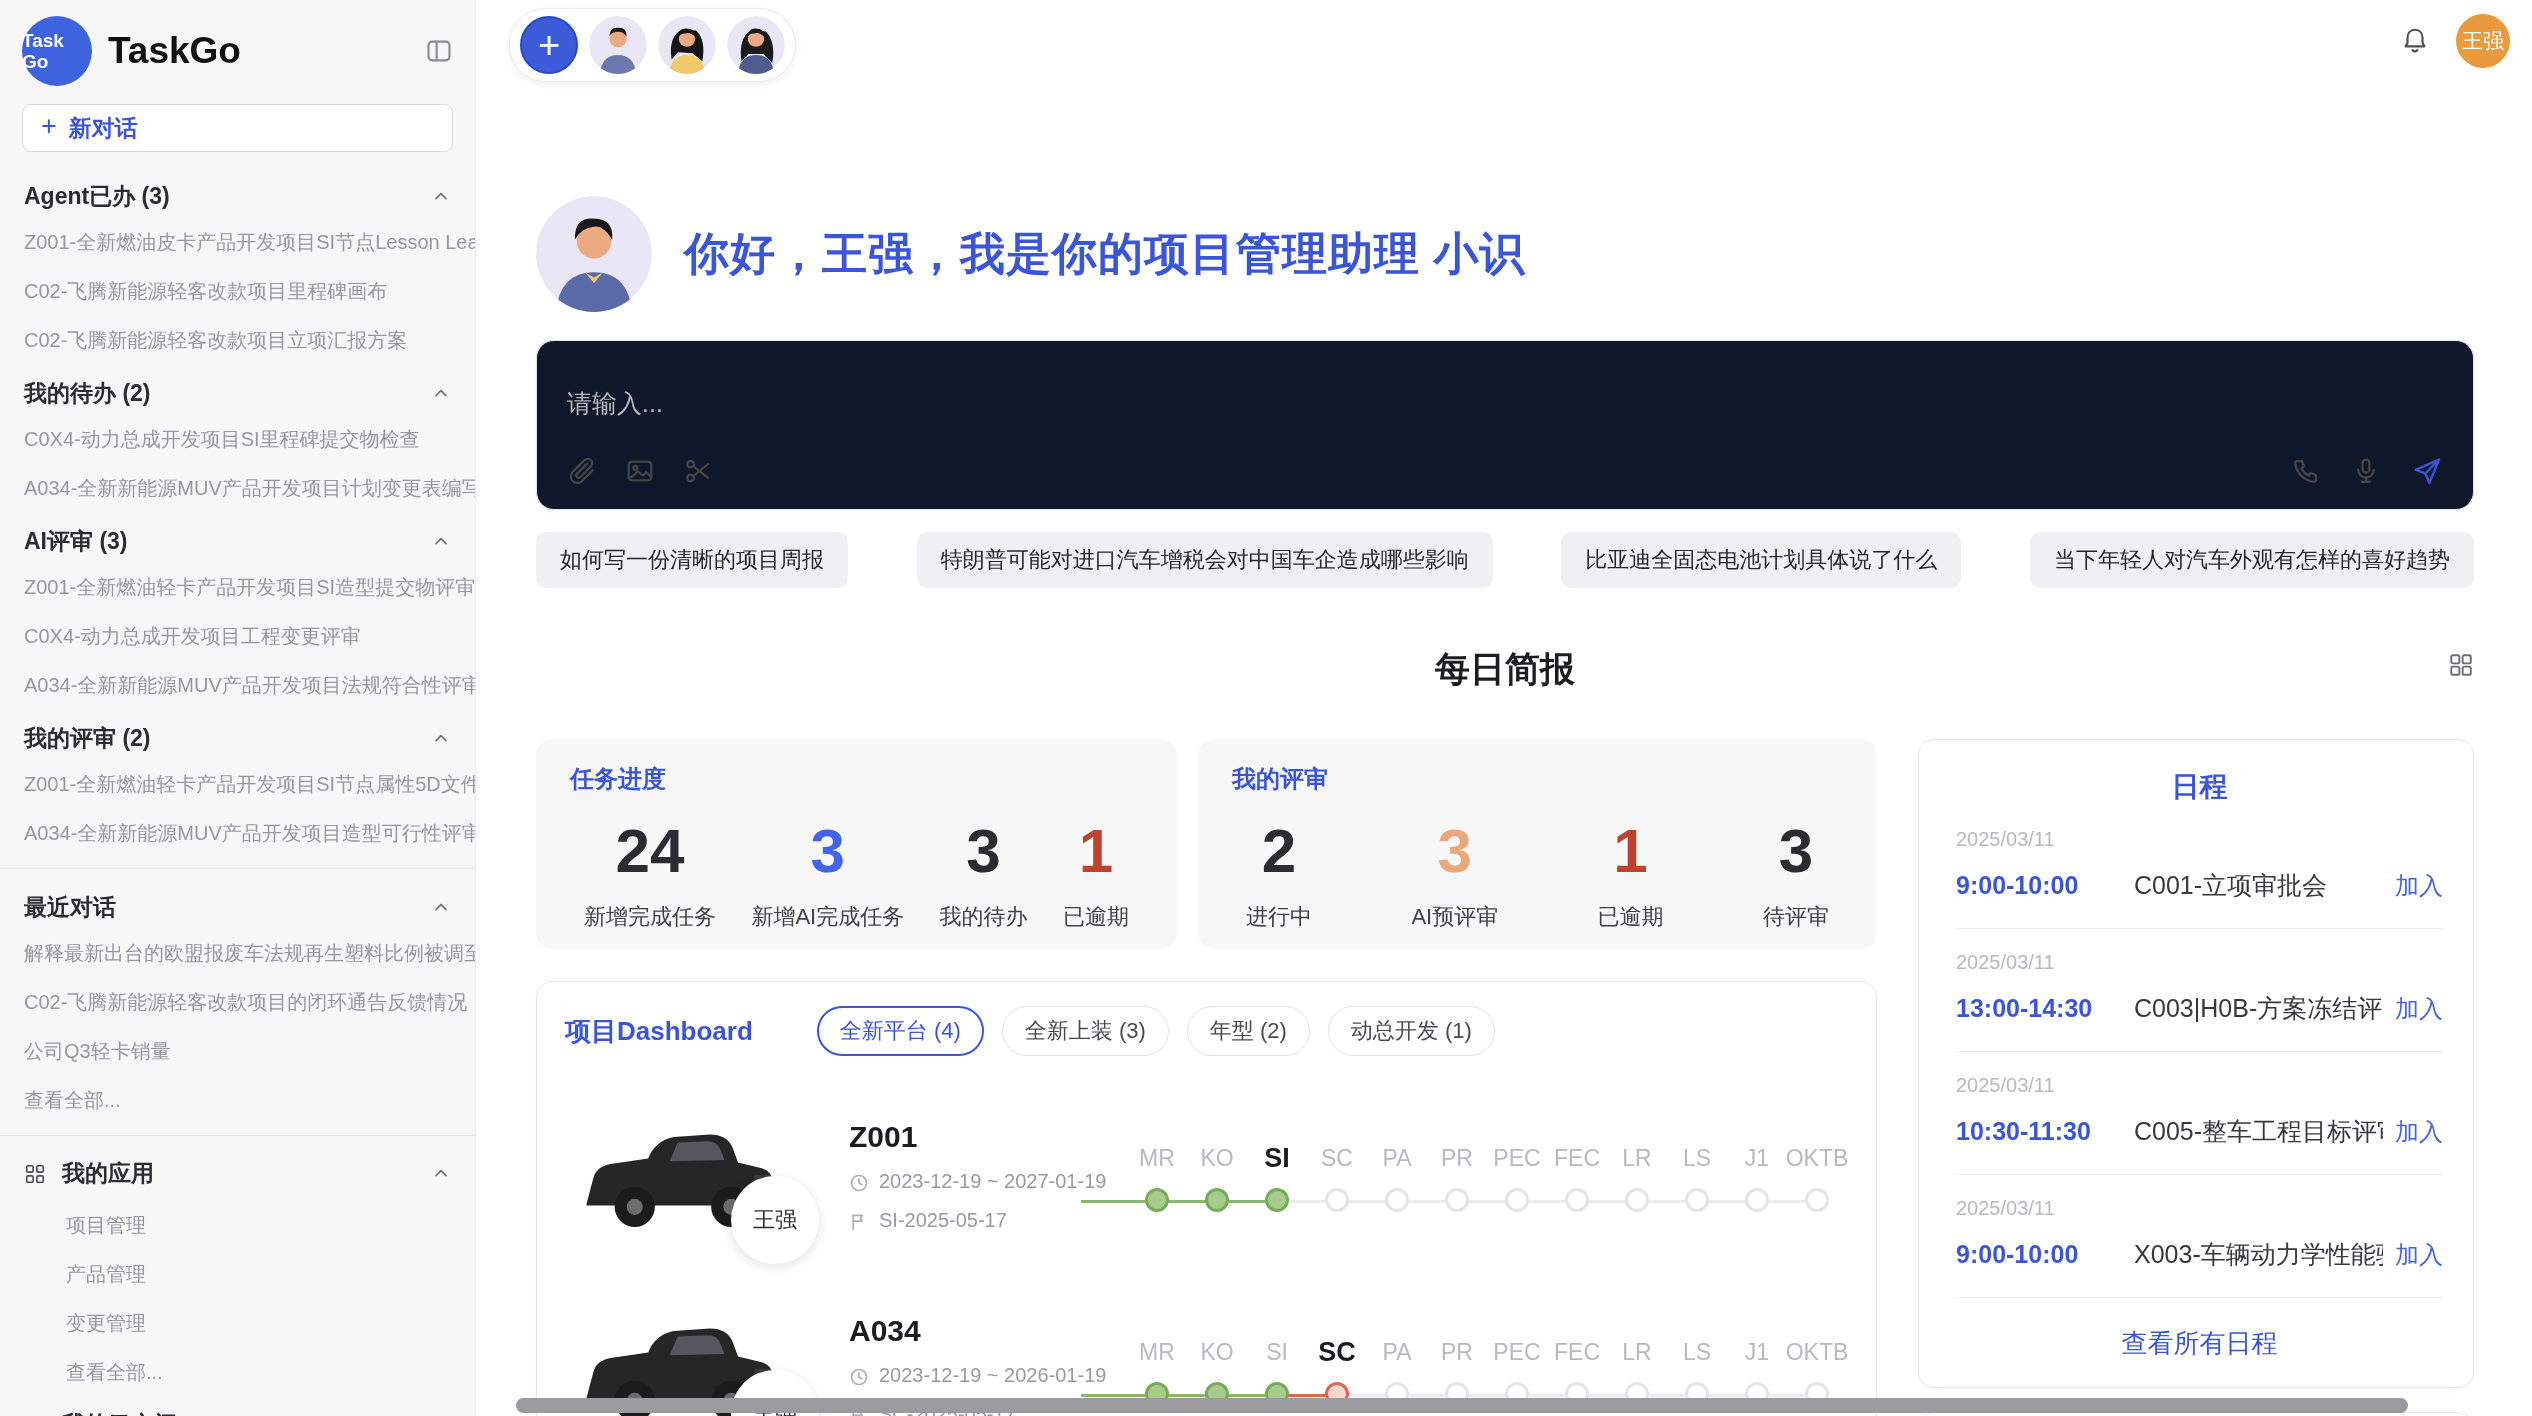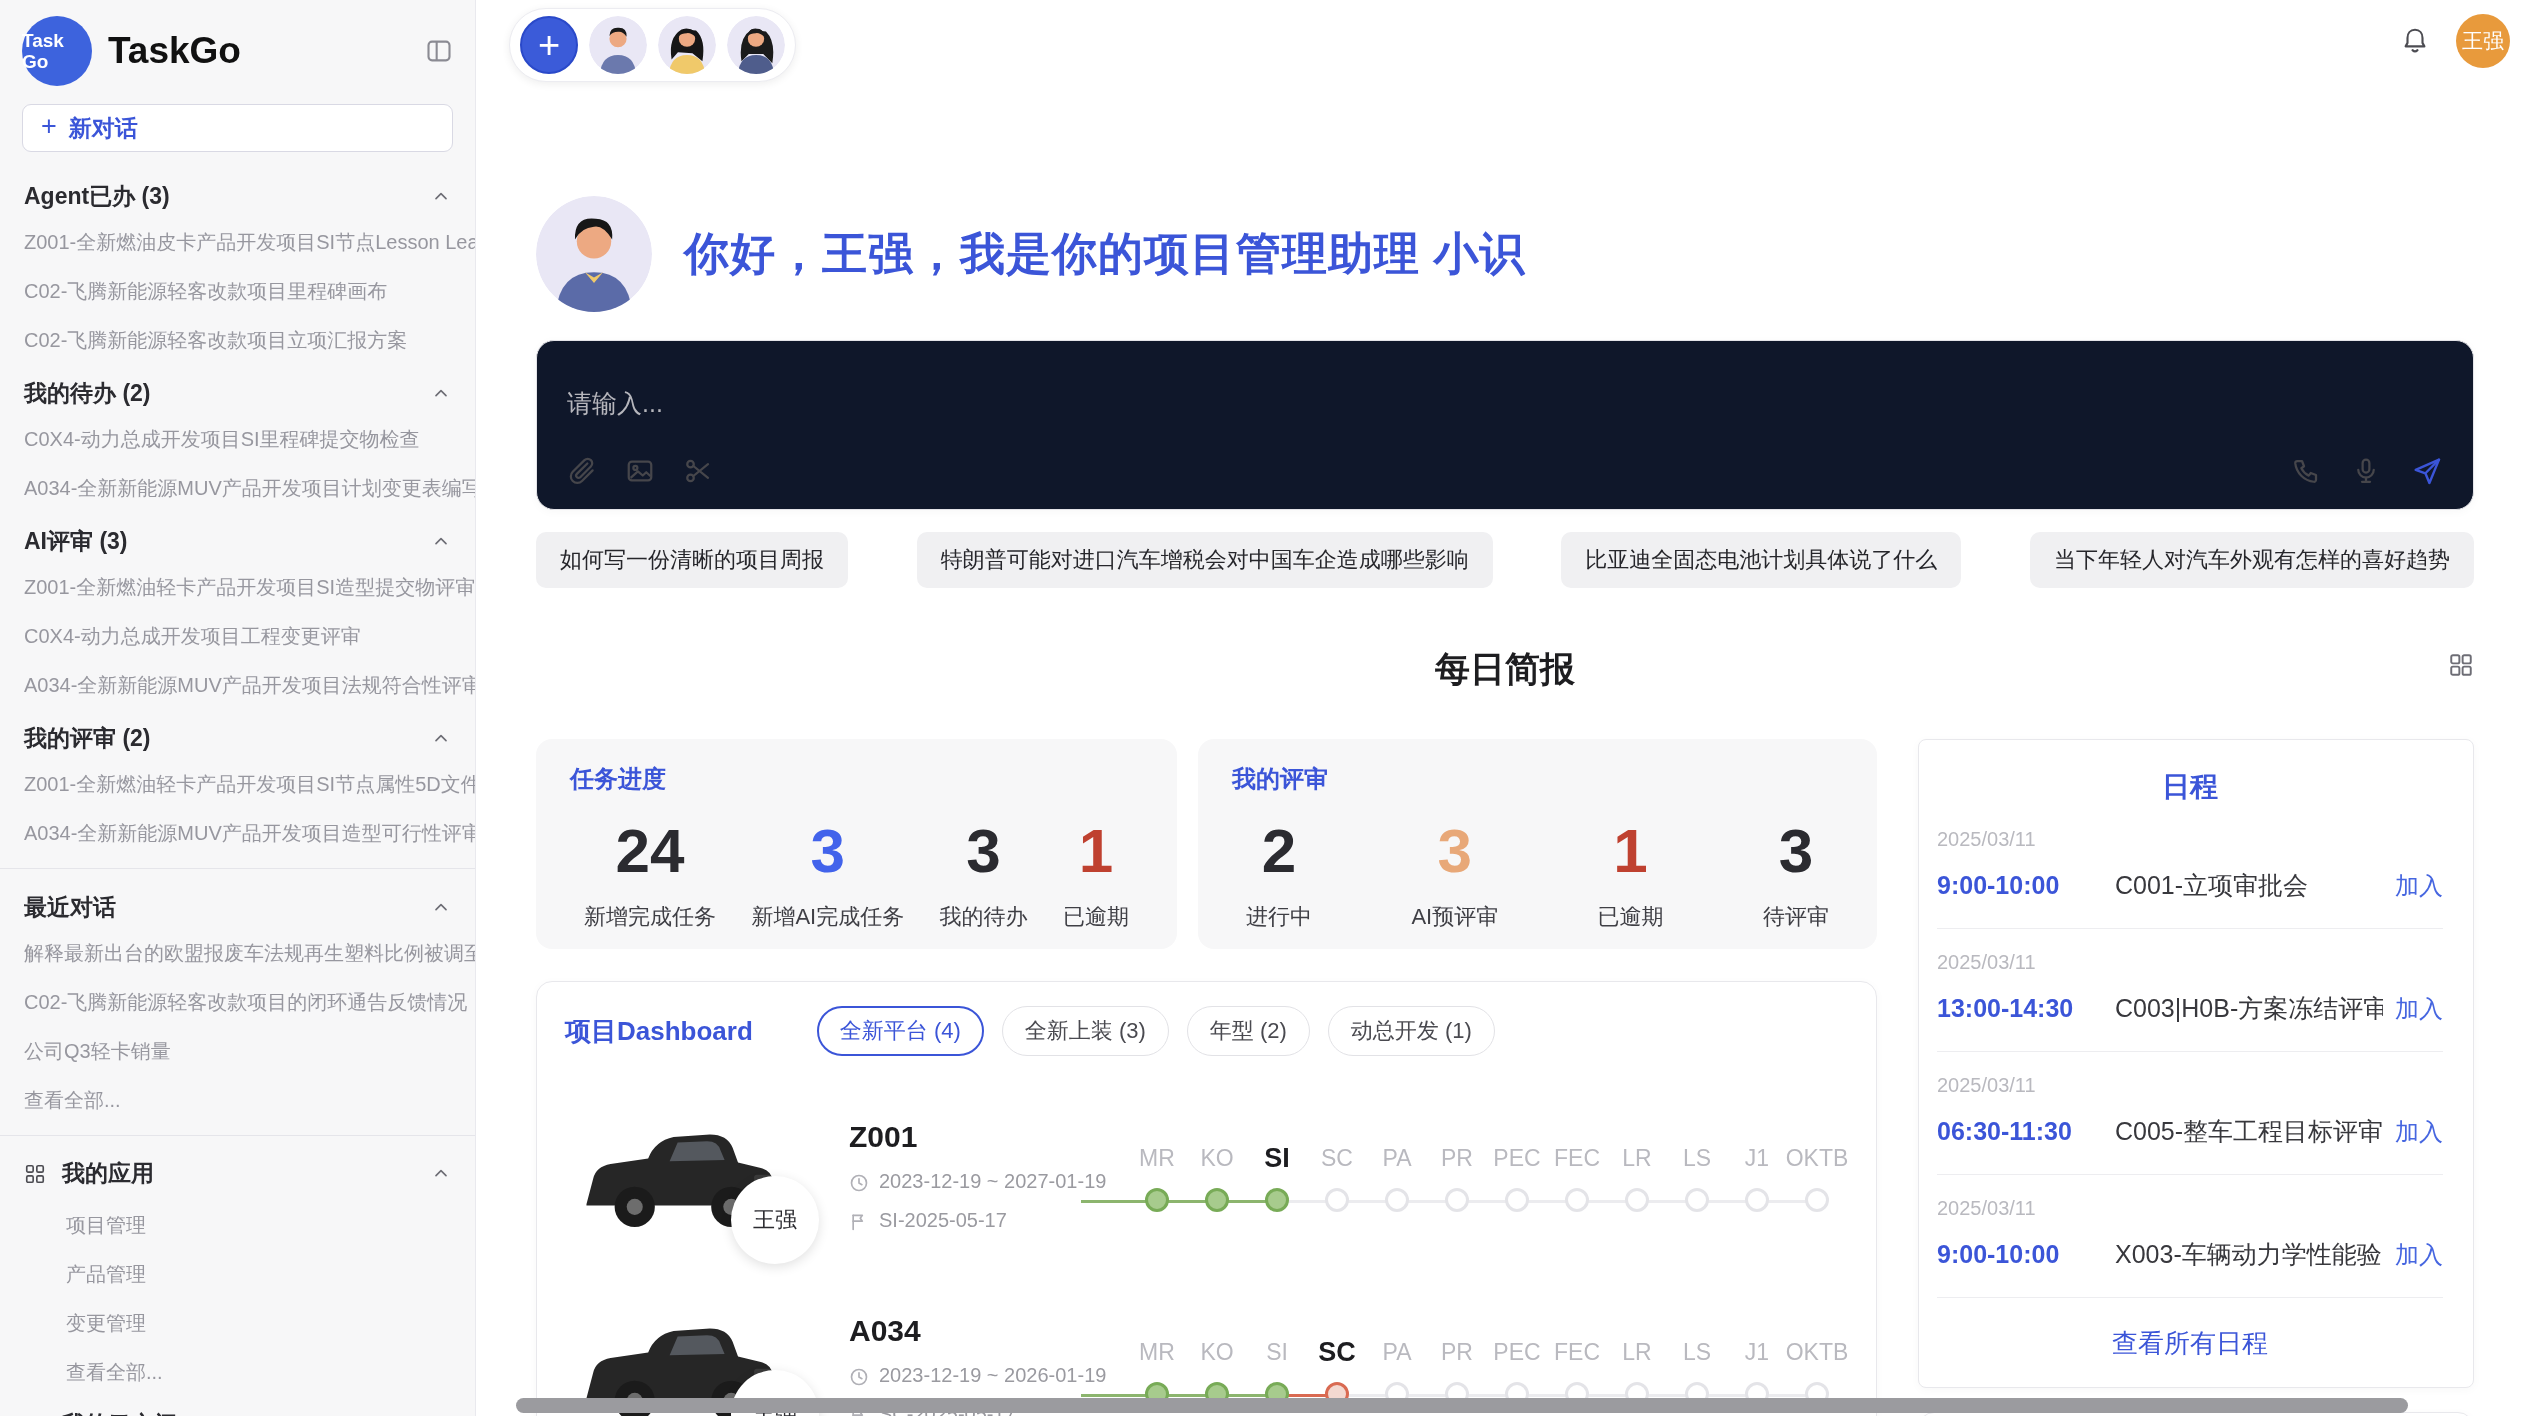--- a/index.html
+++ b/index.html
@@ -90,21 +90,21 @@
   .ms-label { height:36px; line-height:36px; font-size:23px; color:#b9b9bf; }
   .ms-cell.current .ms-label { color:#1d1d20; font-weight:700; font-size:27px; }
   .ms-dot { margin-top:12px; width:24px; height:24px; border-radius:50%; background:#fff; border:3px solid #e4e4e8; position:relative; z-index:2; }
   .ms-line { position:absolute; top:60px; left:-30px; width:60px; height:3px; background:#ececef; z-index:1; }
   .ms-cell.first .ms-line { left:-46px; width:76px; }
   .ms-cell.done .ms-dot { background:#a7cb8d; border-color:#78ab57; }
   .ms-cell.done .ms-line { background:#8cb56e; }
   .ms-cell.overdue .ms-dot { background:#f3d8d0; border-color:#d96a52; }
   .ms-cell.overdue .ms-line { background:#d96a52; }
 
-  .sched-card { border:1px solid #e8e8ec; border-radius:8px; background:#fff; padding:22px 30px 26px 18px; box-shadow:0 2px 10px rgba(0,0,0,.03); }
+  .sched-card { border:1px solid #e8e8ec; border-radius:16px; background:#fff; padding:22px 30px 26px 37px; box-shadow:0 2px 10px rgba(0,0,0,.03); }
   .sched-title { text-align:center; font-size:28px; color:#3b55d8; font-weight:600; margin-top:6px; }
   .event { padding:22px 0 26px 0; border-bottom:1px solid #ededf0; }
   .ev-date { font-size:20px; color:#b9b9bf; }
   .ev-row { display:flex; align-items:center; margin-top:18px; }
   .ev-time { width:178px; min-width:178px; font-size:25px; font-weight:700; color:#3b55d8; }
   .ev-name { flex:1; font-size:25px; color:#38383d; white-space:nowrap; overflow:hidden; }
   .ev-join { font-size:24px; color:#4666e0; cursor:pointer; margin-left:12px; }
   .sched-footer { text-align:center; font-size:26px; color:#3b55d8; padding-top:28px; cursor:pointer; }
 
   .news-card { margin-top:24px; border:1px solid #e8e8ec; border-radius:16px; background:#fff; padding:14px; display:flex; gap:22px; height:190px; box-shadow:0 2px 10px rgba(0,0,0,.03); }
@@ -643,21 +643,21 @@
     <div class="ev-date">2025/03/11</div>
     <div class="ev-row">
       <div class="ev-time">13:00-14:30</div>
       <div class="ev-name">C003|H0B-方案冻结评审</div>
       <div class="ev-join">加入</div>
     </div>
   </div>
               <div class="event">
     <div class="ev-date">2025/03/11</div>
     <div class="ev-row">
-      <div class="ev-time">06:30-11:30</div>
+      <div class="ev-time">10:30-11:30</div>
       <div class="ev-name">C005-整车工程目标评审</div>
       <div class="ev-join">加入</div>
     </div>
   </div>
               <div class="event">
     <div class="ev-date">2025/03/11</div>
     <div class="ev-row">
       <div class="ev-time">9:00-10:00</div>
       <div class="ev-name">X003-车辆动力学性能验...</div>
       <div class="ev-join">加入</div>

